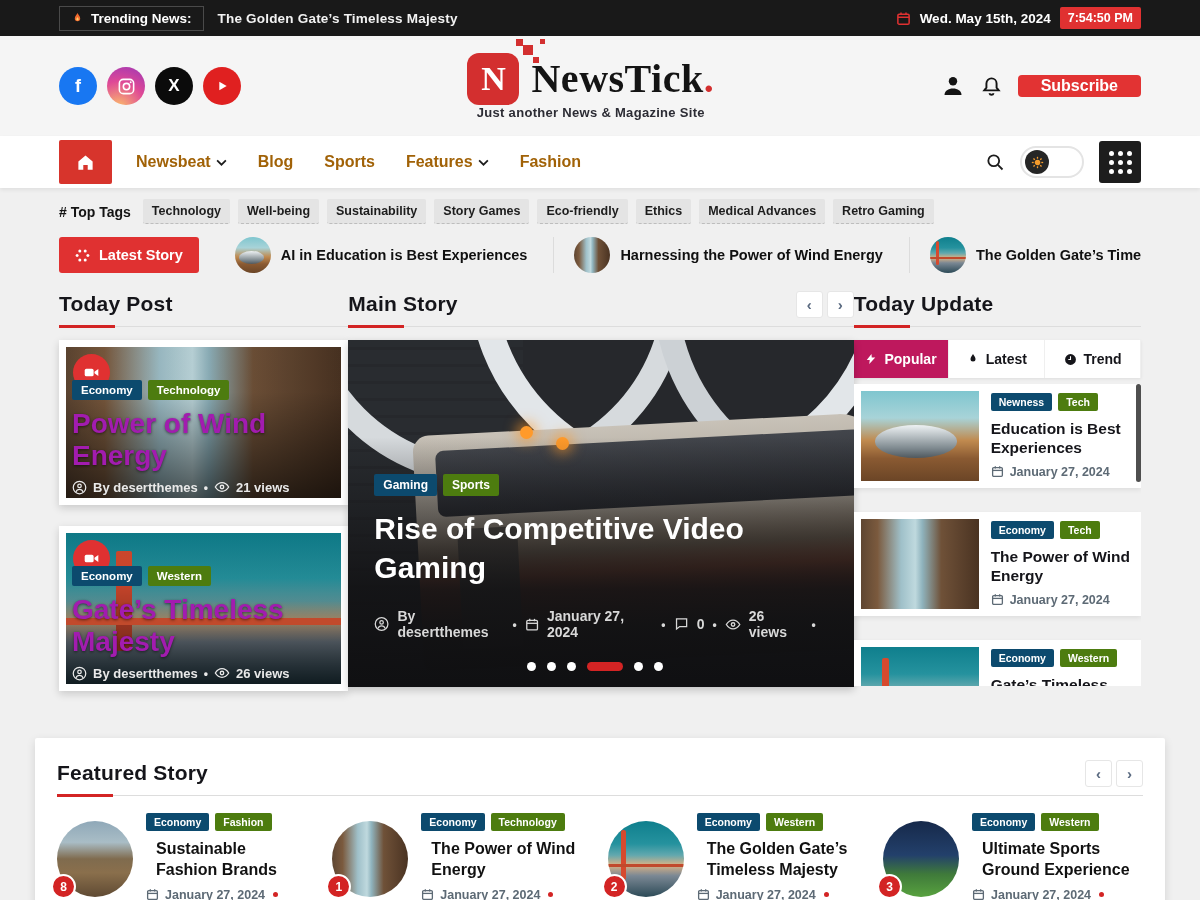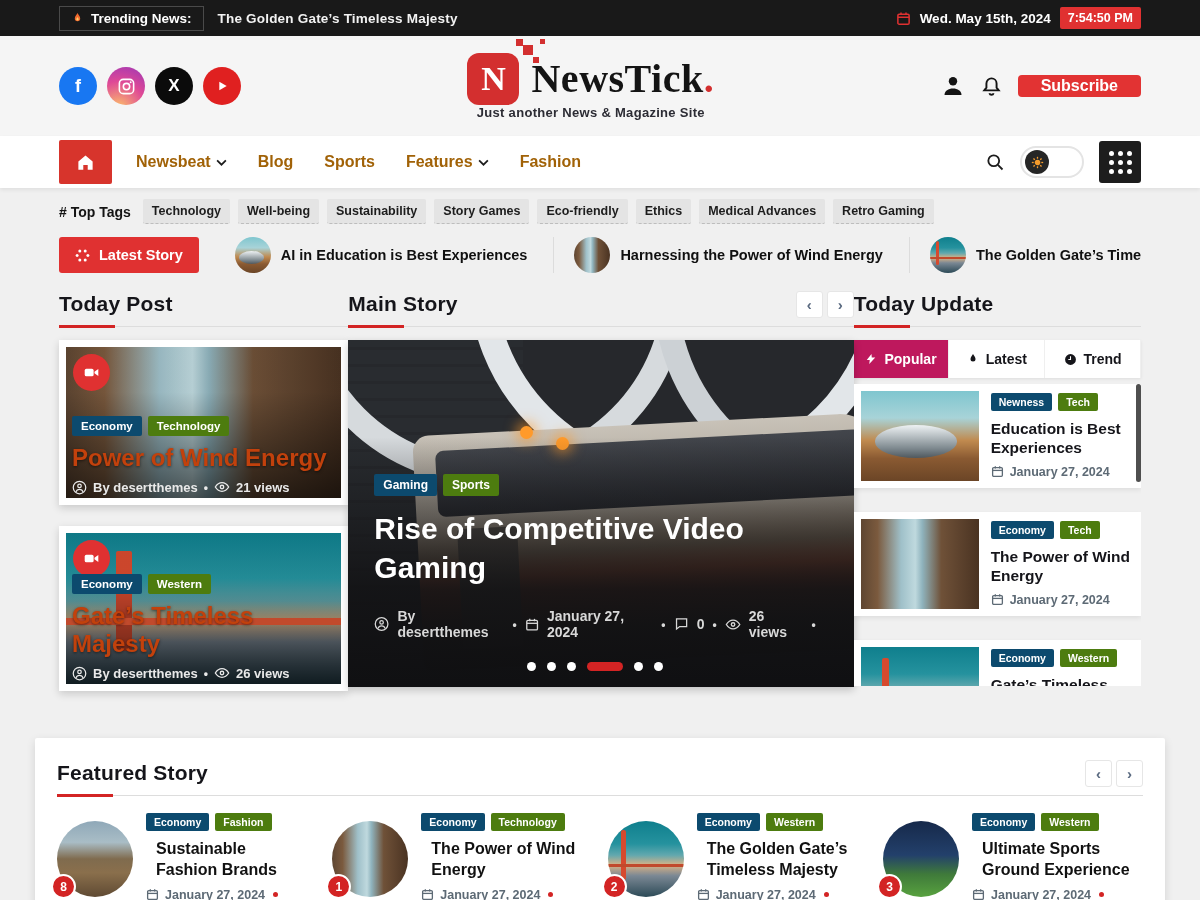--- a/index.html
+++ b/index.html
@@ -98,21 +98,21 @@
   .ph-bean::before { content:""; position:absolute; left:12%; top:38%; width:70%; height:36%; border-radius:50%; background:linear-gradient(180deg,#eef2f4 0%,#7f8a90 70%,#4f585e 100%); }
   .ph-mountain { background:linear-gradient(180deg,#8fa8b8 0%,#a9bdc6 28%,#7f6b4e 50%,#8a6f4c 68%,#5f4a33 100%); }
   .ph-stadium { background:linear-gradient(180deg,#16294a 0%,#23406b 45%,#3f7a3a 70%,#58a23f 100%); }
 
   
   .post-card { position:relative; height:165px; background:#fff; padding:7px; box-shadow:0 3px 8px rgba(0,0,0,.16); margin-bottom:21px; cursor:pointer; }
   .post-photo { width:100%; height:100%; }
   .post-photo .shade { position:absolute; inset:0; background:linear-gradient(180deg, rgba(0,0,0,.05) 30%, rgba(0,0,0,.62) 100%); }
   .cam-badge { position:absolute; top:14px; left:14px; width:37px; height:37px; border-radius:50%; background:#e03131; display:flex; align-items:center; justify-content:center; }
   .post-overlay { position:absolute; left:13px; right:13px; bottom:10px; }
-  .post-title { color:#c2410c; font-size:24px; font-weight:bold; margin:8px 0 7px; text-shadow:0 1px 3px rgba(0,0,0,.55); }
+  .post-title { color:#a21caf; font-size:28px; font-weight:bold; margin:8px 0 7px; text-shadow:0 1px 3px rgba(0,0,0,.55); }
   .meta { display:flex; align-items:center; gap:6px; color:#e9e9e9; font-size:13px; font-weight:bold; }
   .sep::before { content:"•"; color:inherit; font-size:12px; }
 
   
   .hero { position:relative; height:347px; background:#26282c; overflow:hidden; box-shadow:0 3px 8px rgba(0,0,0,.2); cursor:pointer; }
   .wall { position:absolute; left:0; top:0; bottom:0; width:175px; opacity:.55;
           background:repeating-linear-gradient(0deg,#2d3034 0 14px,#26292d 14px 17px),
                      repeating-linear-gradient(90deg,rgba(58,62,66,.7) 0 4px,rgba(0,0,0,0) 4px 20px); }
   .pipe { position:absolute; border-radius:50%; }
   .pipe-1 { width:400px; height:400px; left:-60px; top:-255px; border:25px solid #d6dadd; }

